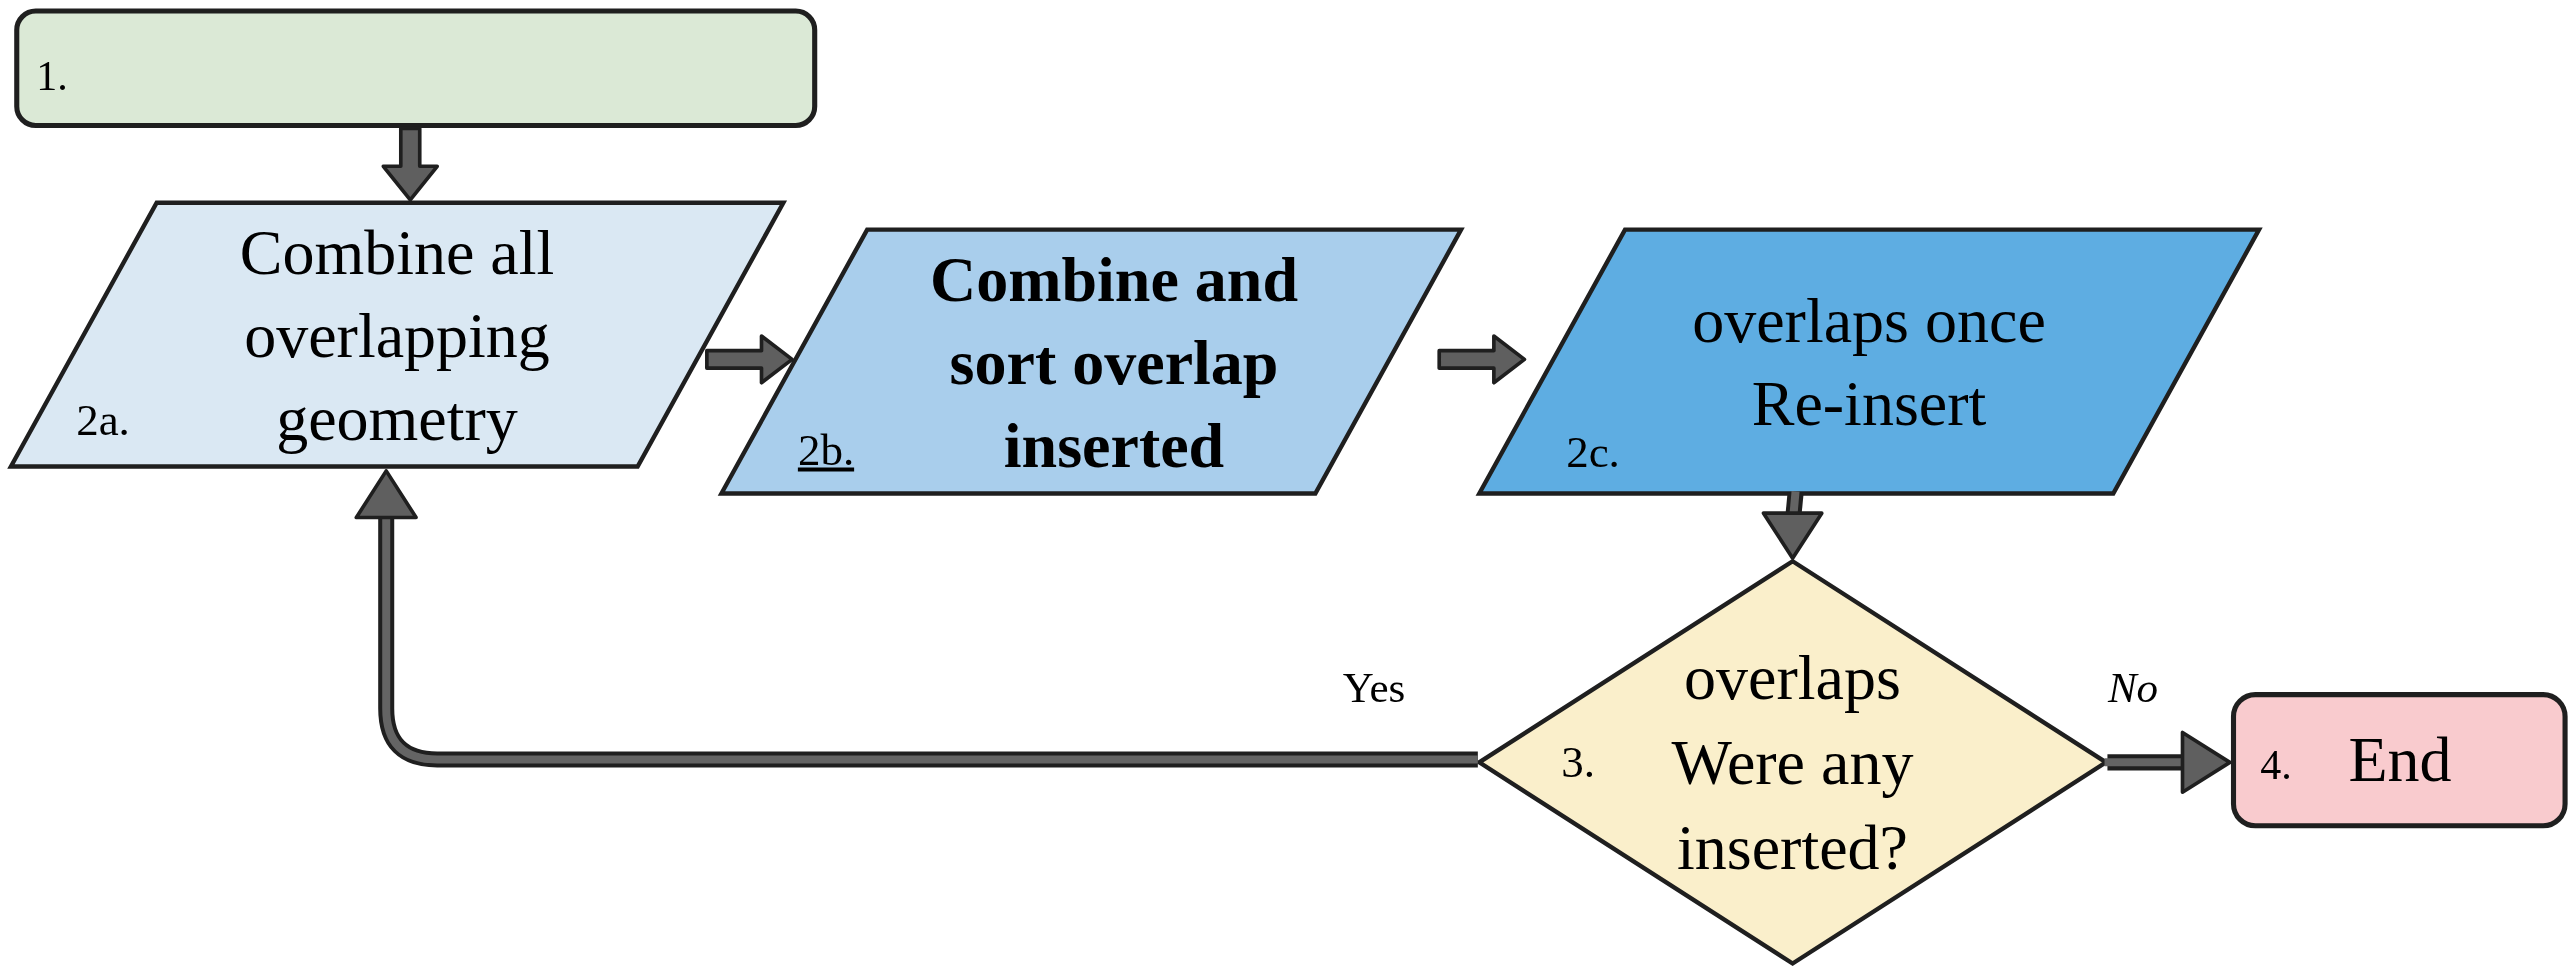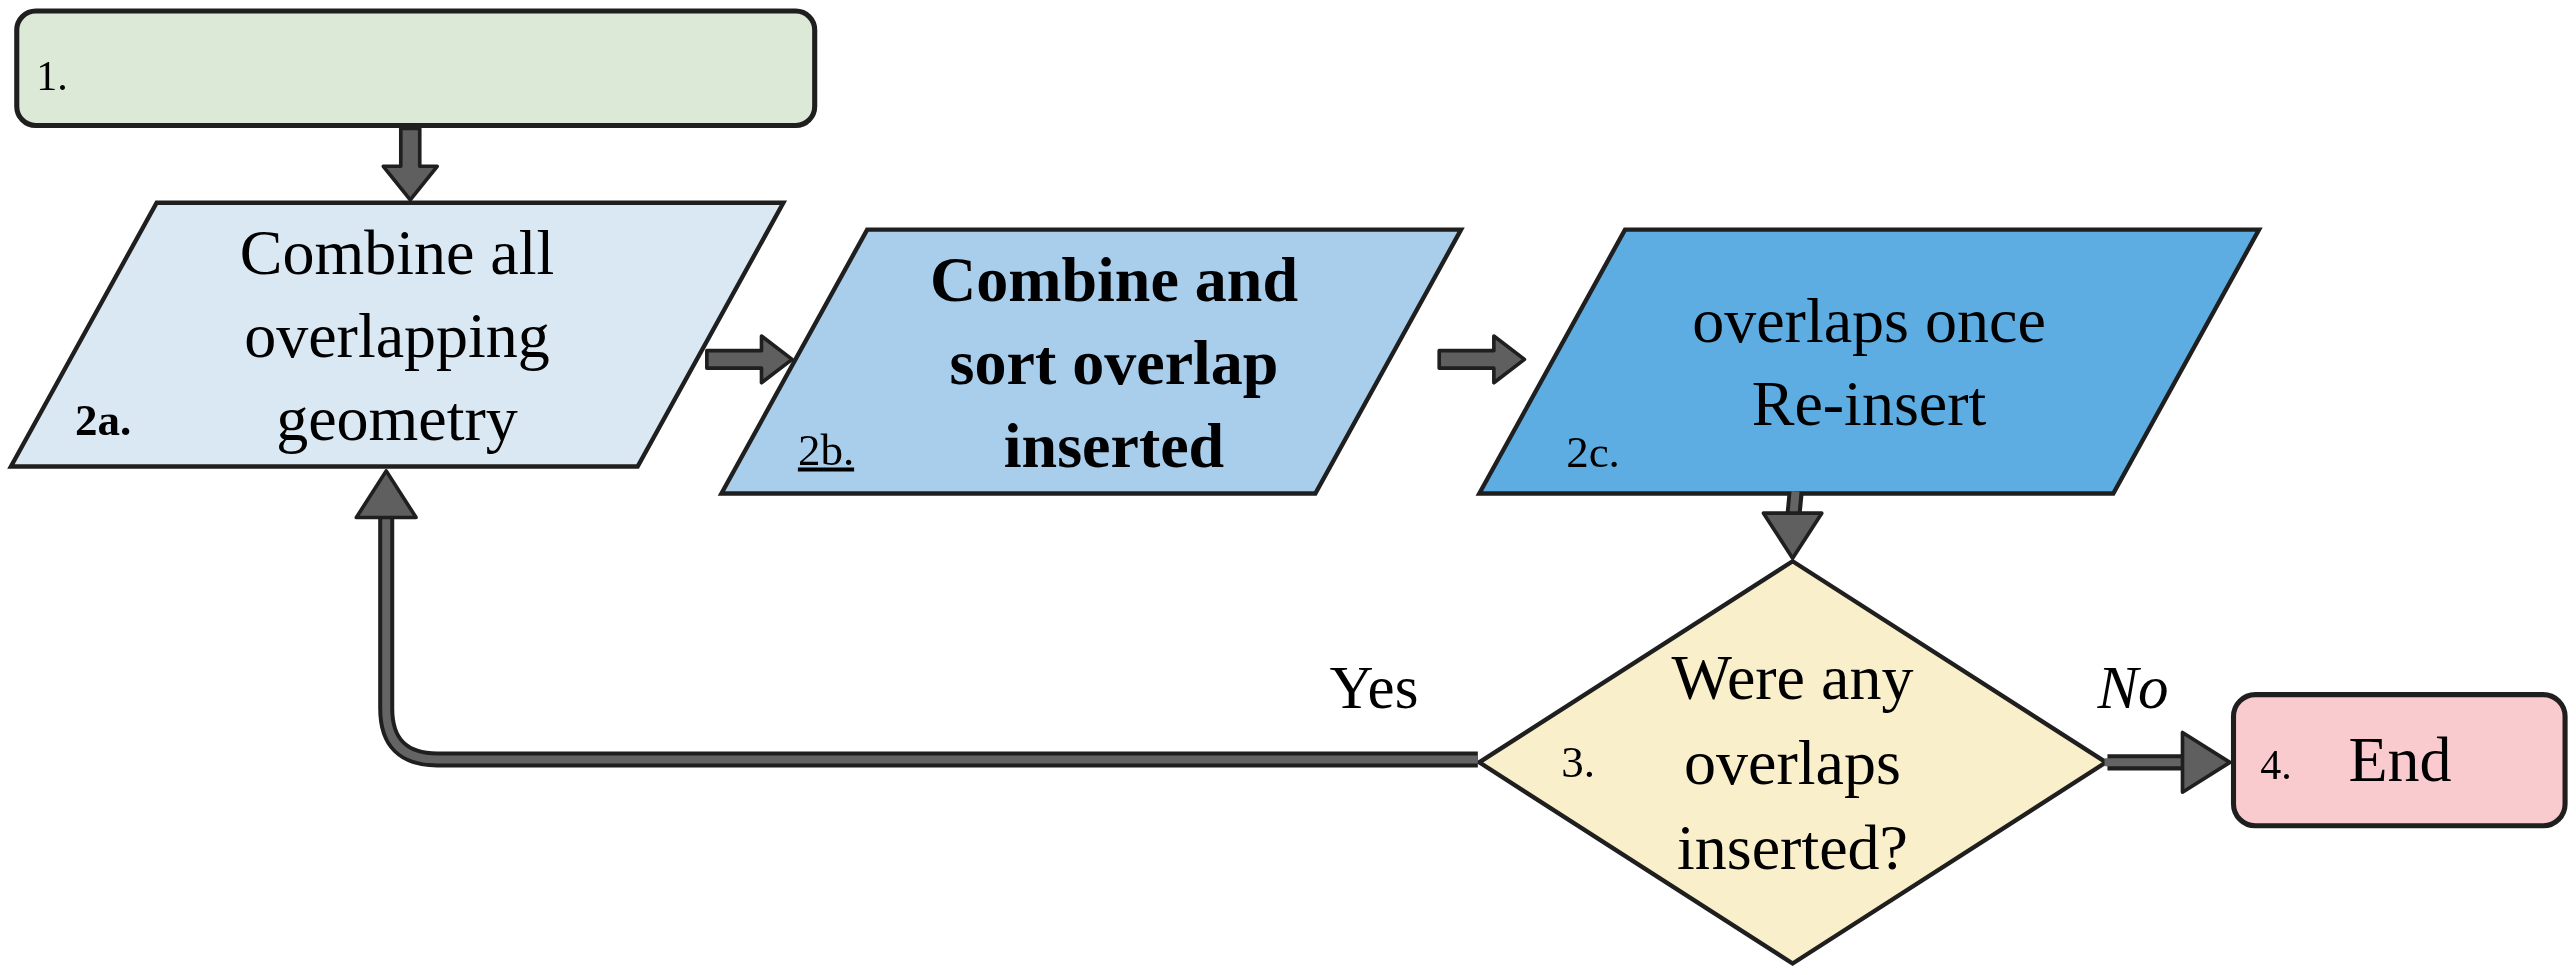--- a/index.html
+++ b/index.html
@@ -17,21 +17,21 @@
   .nodetext{
     position:absolute;display:flex;flex-direction:column;align-items:center;justify-content:center;
     text-align:center;font-size:64px;line-height:83px;pointer-events:none;
   }
   .nodetext.single{flex-direction:row;}
   .num{
     position:absolute;font-size:45px;line-height:45px;transform:translate(-50%,-50%);
     pointer-events:none;white-space:nowrap;
   }
   .edge-label{
-    position:absolute;font-size:61px;line-height:61px;transform:translate(-50%,-50%);
+    position:absolute;font-size:43px;line-height:61px;transform:translate(-50%,-50%);
     pointer-events:none;white-space:nowrap;
   }
 </style>
 </head>
 <body>
 
 <div class="stage">
 
   <svg width="2576" height="976" viewBox="0 0 3535 1339">
 
@@ -72,38 +72,38 @@
     </g>
   </svg>
 
   <div class="num" style="left:52px;top:76px;font-size:42px;">1.</div>
 
   <div class="nodetext" style="left:11px;top:203px;width:772px;height:264px;">
     <div>Combine all</div>
     <div>overlapping</div>
     <div>geometry</div>
   </div>
-  <div class="num" style="left:103px;top:420px;font-weight:bold;">2a.</div>
+  <div class="num" style="left:103px;top:420px;">2a.</div>
 
   <div class="nodetext" style="left:744px;top:230px;width:740px;height:264px;font-weight:bold;">
     <div>Combine and</div>
     <div>sort overlap</div>
     <div>inserted</div>
   </div>
   <div class="num" style="left:826px;top:450px;text-decoration:underline;">2b.</div>
 
   <div class="nodetext" style="left:1479px;top:230px;width:780px;height:264px;">
     <div>overlaps once</div>
     <div>Re-insert</div>
   </div>
   <div class="num" style="left:1593px;top:452px;">2c.</div>
 
   <div class="nodetext" style="left:1479px;top:561px;width:627px;height:402px;line-height:85px;">
+    <div>overlaps</div>
     <div>Were any</div>
-    <div>overlaps</div>
     <div>inserted?</div>
   </div>
   <div class="num" style="left:1578px;top:762px;">3.</div>
 
   <div class="nodetext single" style="left:2234px;top:694px;width:332px;height:131px;">End</div>
   <div class="num" style="left:2276px;top:765px;font-size:42px;">4.</div>
 
   <div class="edge-label" style="left:1374px;top:687px;">Yes</div>
   <div class="edge-label" style="left:2133px;top:687px;font-style:italic;">No</div>
 

